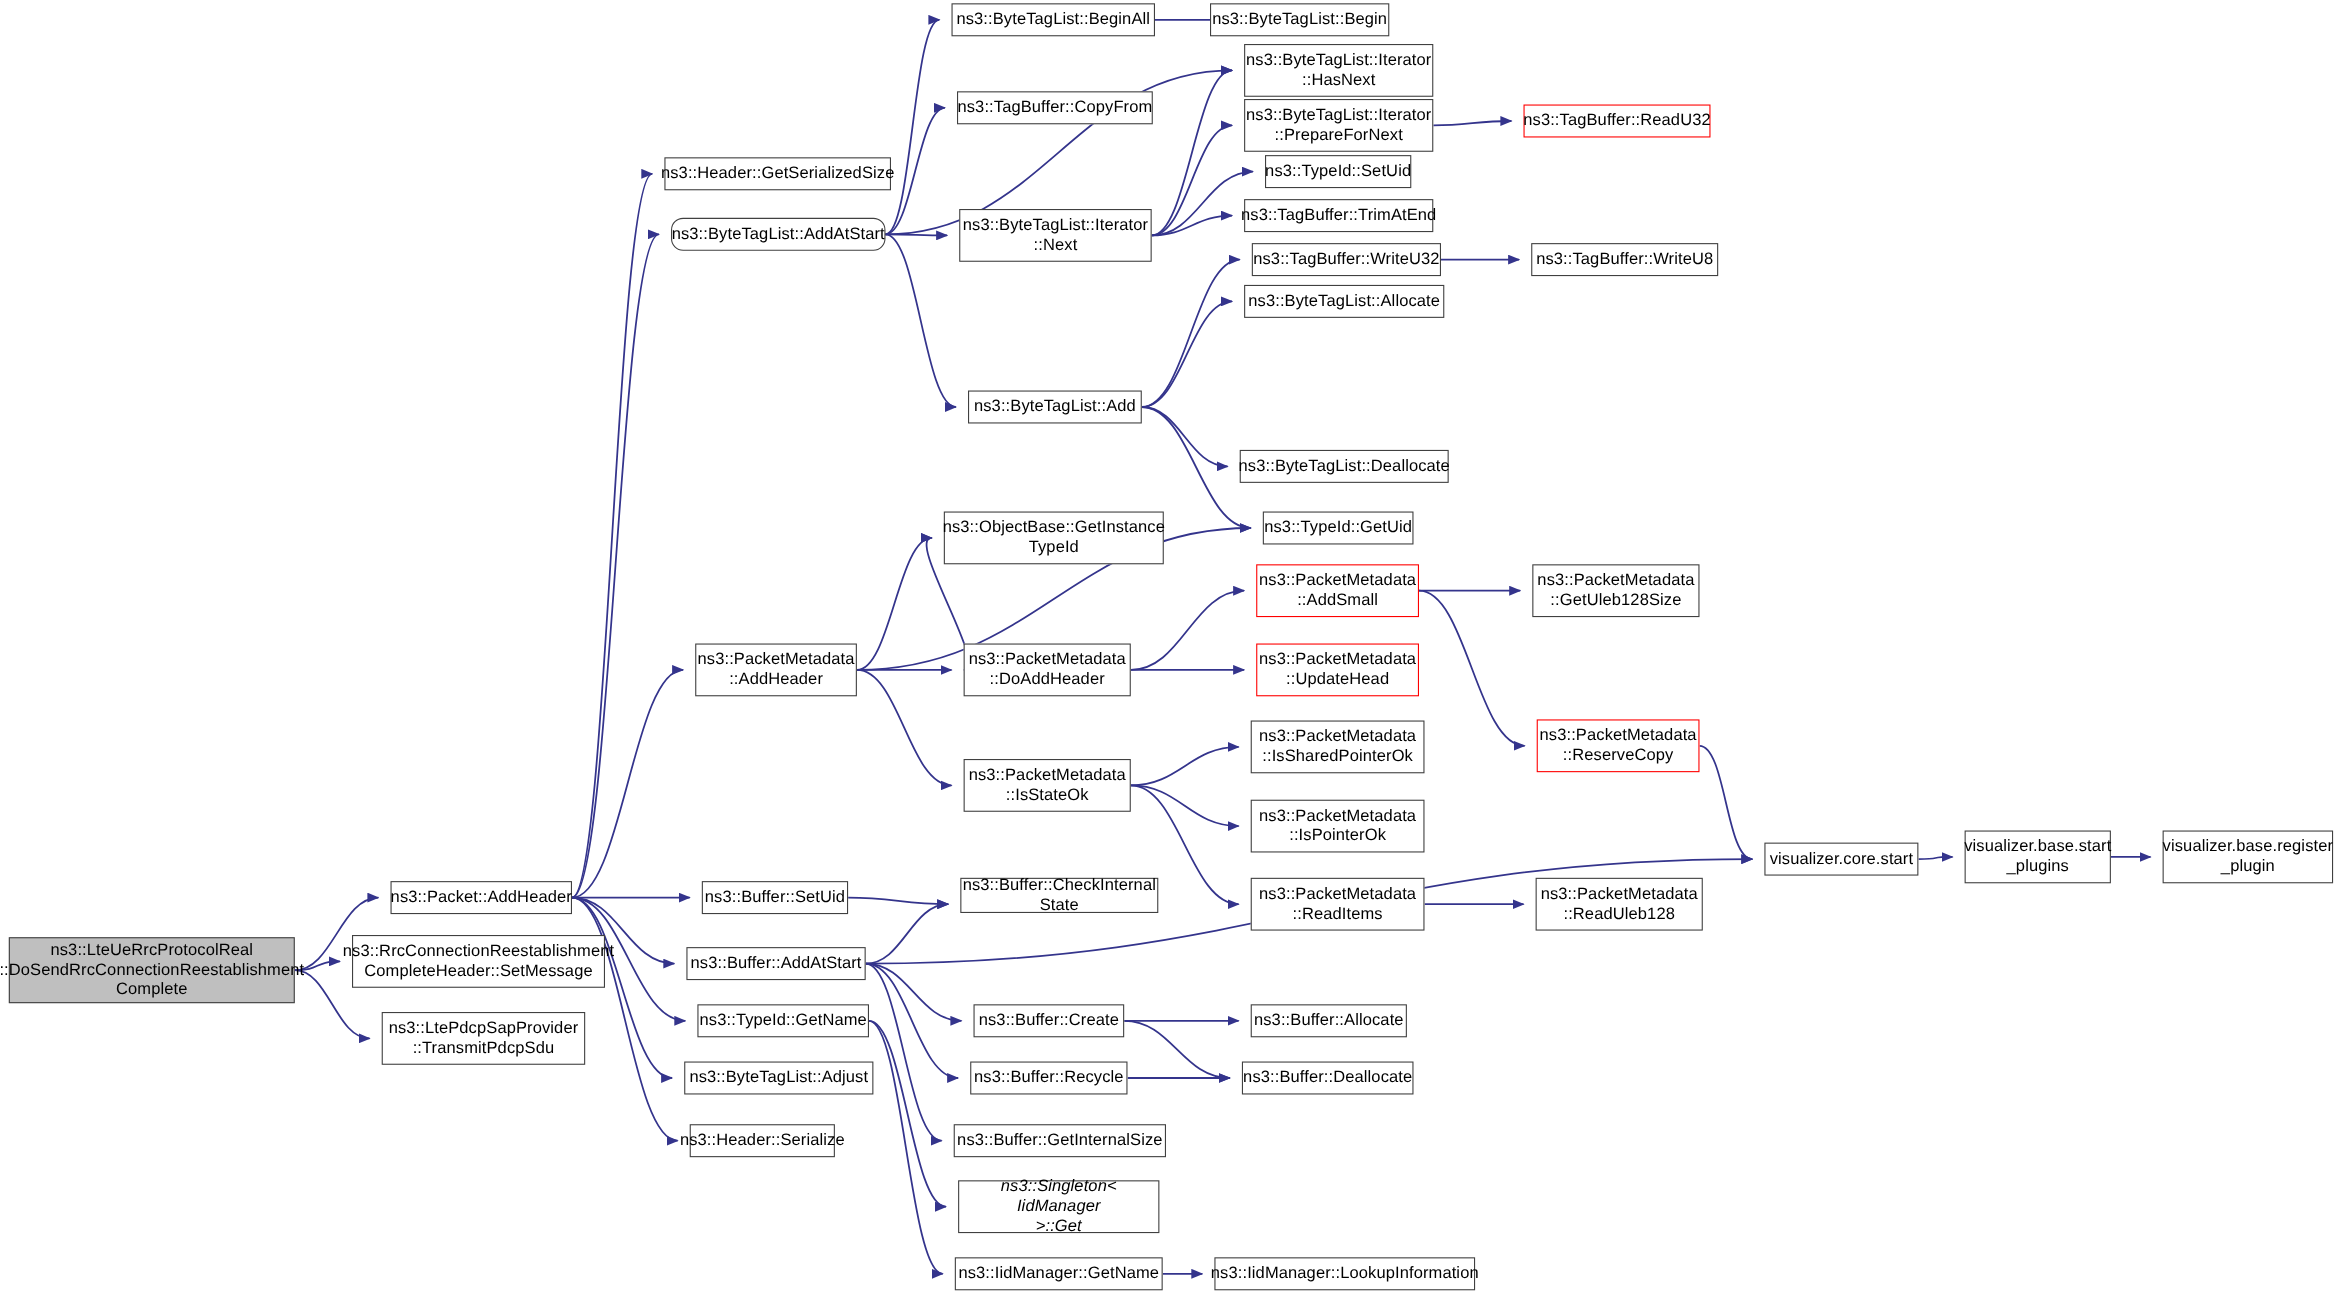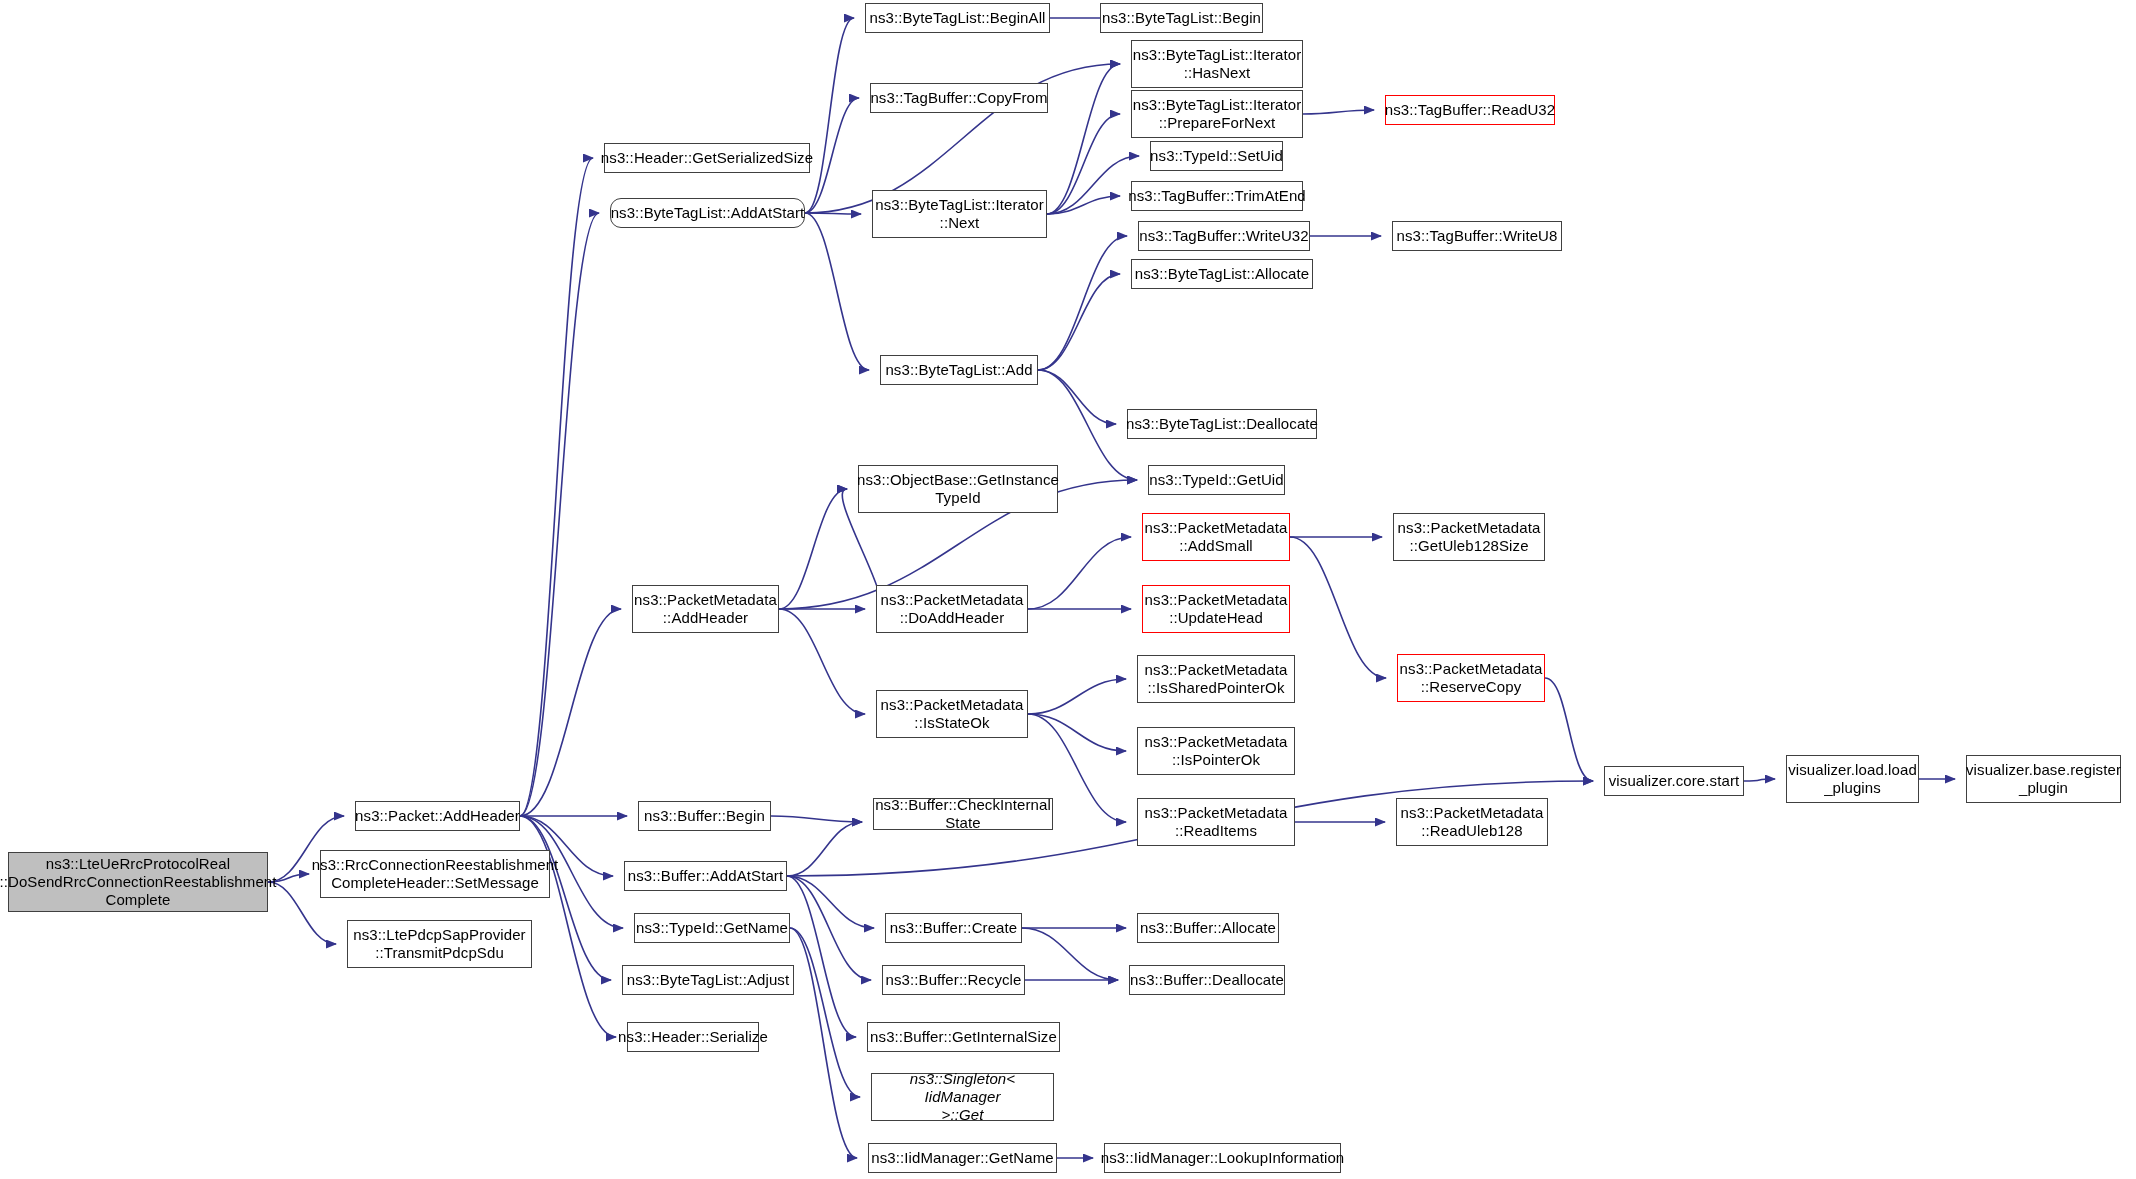--- a/index.html
+++ b/index.html
@@ -164,25 +164,25 @@
 ::IsStateOk</div>
       <div class="node" style="left: 1137px; top: 655px; width: 158px; height: 48px;">ns3::PacketMetadata
 ::IsSharedPointerOk</div>
       <div class="node" style="left: 1137px; top: 727px; width: 158px; height: 48px;">ns3::PacketMetadata
 ::IsPointerOk</div>
       <div class="node" style="left: 1137px; top: 798px; width: 158px; height: 48px;">ns3::PacketMetadata
 ::ReadItems</div>
       <div class="node" style="left: 1396px; top: 798px; width: 152px; height: 48px;">ns3::PacketMetadata
 ::ReadUleb128</div>
       <div class="node" style="left: 1604px; top: 766px; width: 140px; height: 30px;">visualizer.core.start</div>
-      <div class="node" style="left: 1786px; top: 755px; width: 133px; height: 48px;">visualizer.load.load
+      <div class="node" style="left: 1786px; top: 755px; width: 133px; height: 48px;">visualizer.base.start
 _plugins</div>
       <div class="node" style="left: 1966px; top: 755px; width: 155px; height: 48px;">visualizer.base.register
 _plugin</div>
-      <div class="node" style="left: 638px; top: 801px; width: 133px; height: 30px;">ns3::Buffer::Begin</div>
+      <div class="node" style="left: 638px; top: 801px; width: 133px; height: 30px;">ns3::Buffer::SetUid</div>
       <div class="node" style="left: 624px; top: 861px; width: 163px; height: 30px;">ns3::Buffer::AddAtStart</div>
       <div class="node" style="left: 873px; top: 798px; width: 180px; height: 32px;">ns3::Buffer::CheckInternal
 State</div>
       <div class="node" style="left: 634px; top: 913px; width: 156px; height: 30px;">ns3::TypeId::GetName</div>
       <div class="node" style="left: 622px; top: 965px; width: 172px; height: 30px;">ns3::ByteTagList::Adjust</div>
       <div class="node" style="left: 627px; top: 1022px; width: 132px; height: 30px;">ns3::Header::Serialize</div>
       <div class="node" style="left: 885px; top: 913px; width: 137px; height: 30px;">ns3::Buffer::Create</div>
       <div class="node" style="left: 882px; top: 965px; width: 143px; height: 30px;">ns3::Buffer::Recycle</div>
       <div class="node" style="left: 1137px; top: 913px; width: 142px; height: 30px;">ns3::Buffer::Allocate</div>
       <div class="node" style="left: 1129px; top: 965px; width: 156px; height: 30px;">ns3::Buffer::Deallocate</div>

